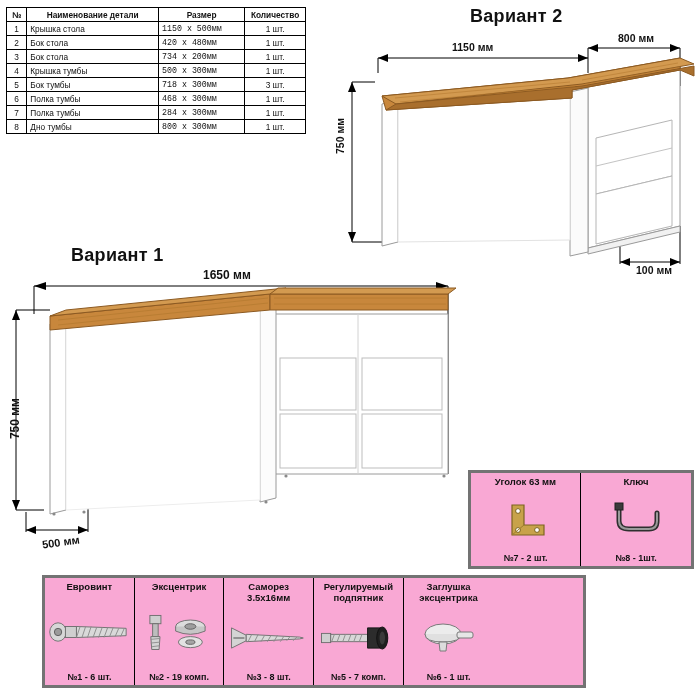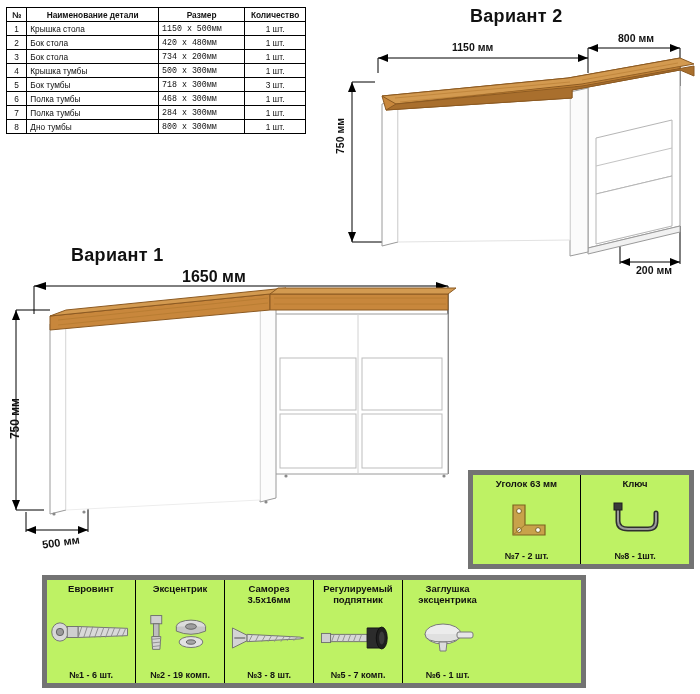--- a/index.html
+++ b/index.html
@@ -43,23 +43,23 @@
   .dim{font-size:10.5px;font-weight:bold;}
   .dim.vert{
     writing-mode:vertical-rl;
     transform:rotate(180deg);
   }
 
   
   .hw-grid{
     position:absolute;
     display:grid;
-    border:5px solid #737373;
+    border:3px solid #737373;
     box-sizing:border-box;
-    background:#bef264;
+    background:#f9a8d4;
   }
   #hw-top{
     left:468px;top:470px;width:226px;height:99px;
     grid-template-columns:1fr 1fr;
   }
   #hw-bottom{
     left:42px;top:575px;width:544px;height:113px;
     grid-template-columns:repeat(6,1fr);
   }
   .hw-cell{
@@ -202,21 +202,21 @@
     <line x1="75" y1="72" x2="250" y2="56"></line>
     <line x1="80" y1="76" x2="255" y2="60"></line>
     <line x1="262" y1="54" x2="358" y2="37"></line>
     <line x1="265" y1="58" x2="360" y2="41"></line>
   </g>
 </svg>
 
 <div class="abs dim" style="left:452px;top:41px;text-align:center;">1150 мм</div>
 <div class="abs dim" style="left:618px;top:32px;">800 мм</div>
 <div class="abs dim vert" style="left:334px;top:118px;">750 мм</div>
-<div class="abs dim" style="left:636px;top:264px;">200 мм</div>
+<div class="abs dim" style="left:636px;top:264px;">100 мм</div>
 
 <svg class="abs" id="variant1-drawing" style="left:4px;top:262px;" width="466" height="300" viewBox="0 0 466 300">
 
   <g stroke="#000" stroke-width="1" fill="none">
     <line x1="30" y1="24" x2="444" y2="24"></line>
     <line x1="30" y1="24" x2="30" y2="52"></line>
     <line x1="444" y1="24" x2="444" y2="212"></line>
   </g>
   <polygon points="30,24 42,20 42,28" fill="#000"></polygon>
   <polygon points="444,24 432,20 432,28" fill="#000"></polygon>
@@ -263,21 +263,21 @@
 
   <g fill="#8a8a8a">
     <circle cx="50" cy="252" r="1.6"></circle>
     <circle cx="80" cy="250" r="1.6"></circle>
     <circle cx="262" cy="240" r="1.6"></circle>
     <circle cx="282" cy="214" r="1.6"></circle>
     <circle cx="440" cy="214" r="1.6"></circle>
   </g>
 </svg>
 
-<div class="abs dim" style="left:182px;top:268px;font-size:16px;">1650 мм</div>
+<div class="abs dim" style="left:203px;top:268px;font-size:12px;">1650 мм</div>
 <div class="abs dim vert" style="left:8px;top:398px;font-size:12px;">750 мм</div>
 <div class="abs dim" style="left:42px;top:536px;font-size:11px;transform:rotate(-8deg);">500 мм</div>
 
 <div class="hw-grid" id="hw-top">
 
   <div class="hw-cell">
     <div class="hw-name">Уголок 63 мм</div>
     <div class="hw-art">
       <svg width="44" height="38" viewBox="0 0 44 38">
         <polygon points="8,4 20,4 20,24 40,24 40,34 8,34" fill="#c8a24a" stroke="#7d6420" stroke-width="1.2"></polygon>

